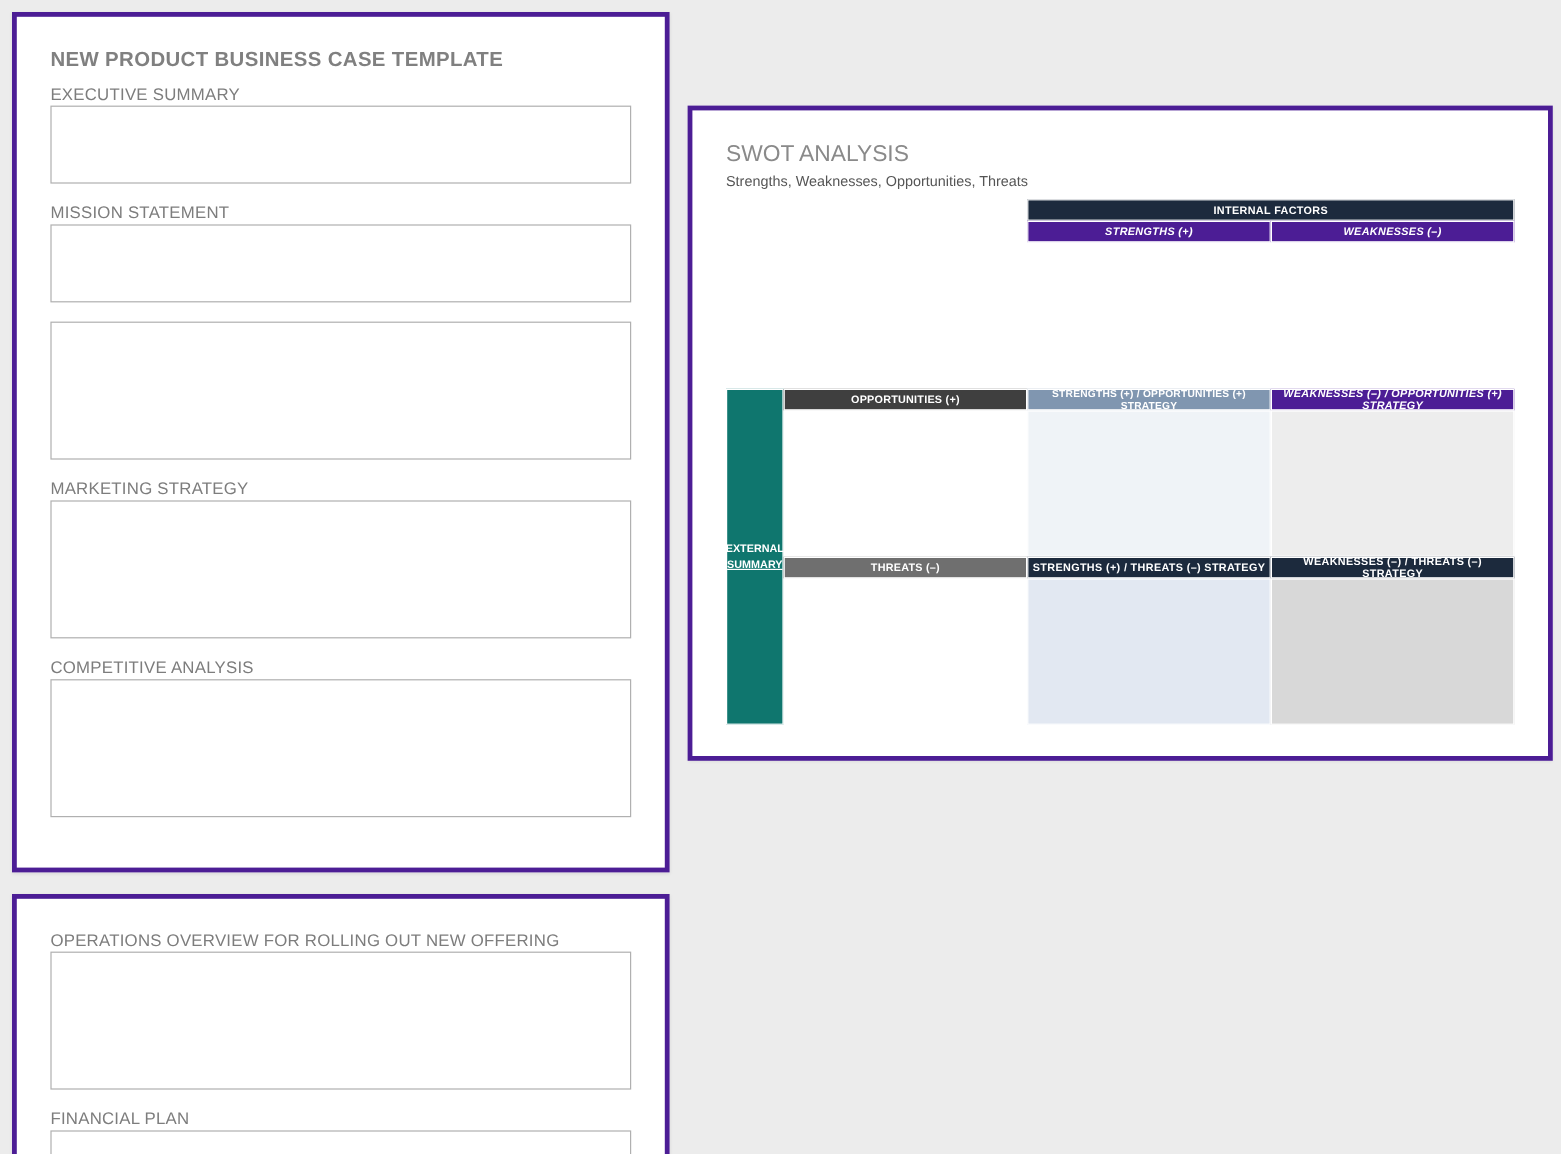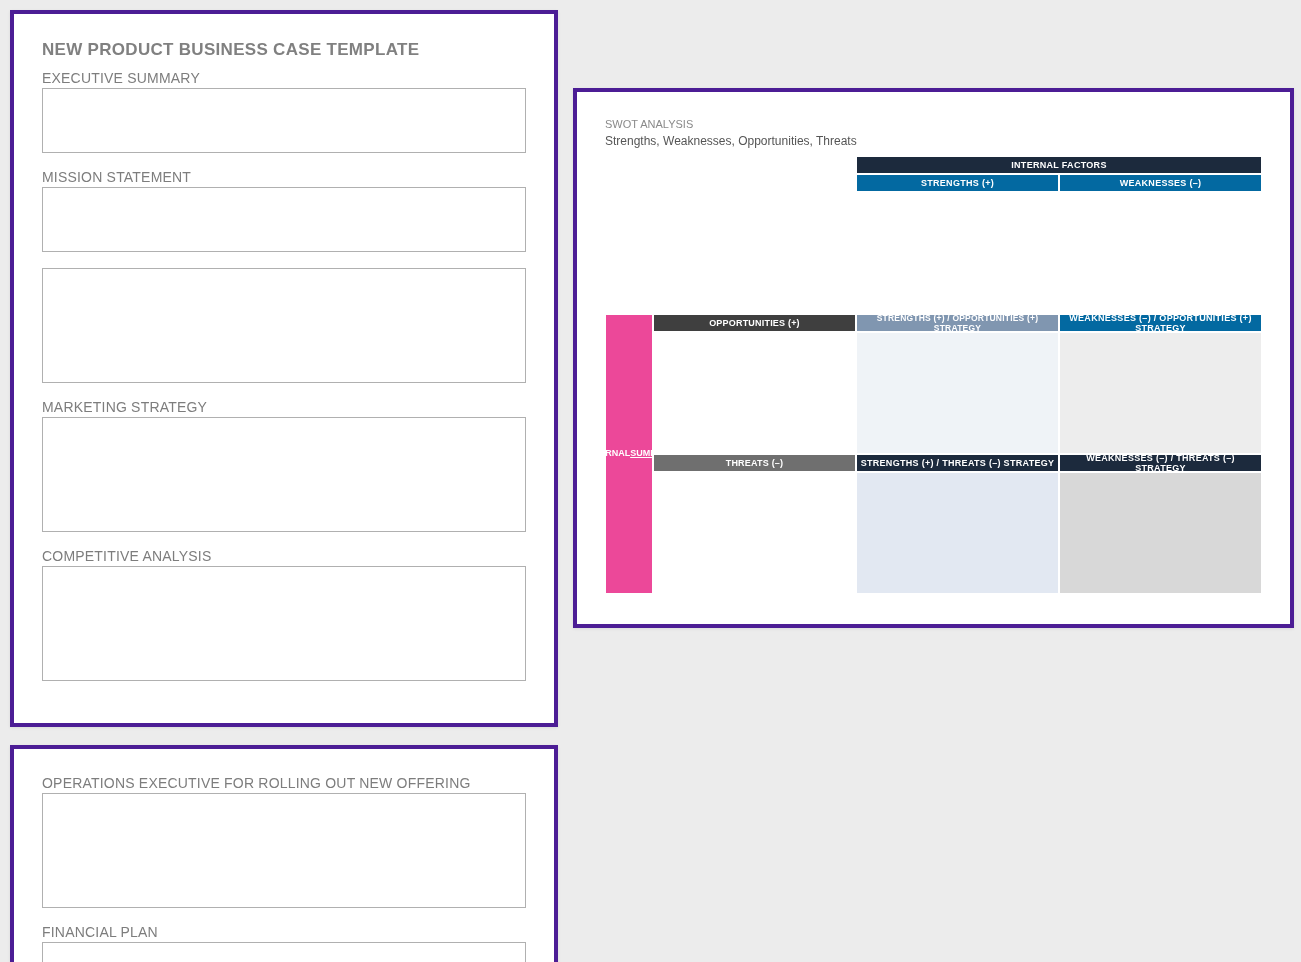--- a/index.html
+++ b/index.html
@@ -45,41 +45,41 @@
     border: 1px solid #b0b0b0;
     background: #ffffff;
     resize: none;
     font-family: inherit;
     font-size: 12px;
     padding: 4px;
     display: block;
   }
   .h-small { height: 65px; }
   .h-med   { height: 115px; }
-  .swot-title { font-size: 11px; color: #8a8a8a; margin-bottom: 4px; }
+  .swot-title { font-size: 19px; color: #8a8a8a; margin-bottom: 4px; }
   .swot-sub   { font-size: 12px; color: #555; margin-bottom: 8px; }
   .swot-grid {
     display: grid;
     grid-template-columns: 48px 203px 203px 203px;
     grid-template-rows: 18px 18px 122px 18px 122px 18px 122px;
     border-collapse: collapse;
     font-size: 10px;
   }
   .swot-grid > div {
     border: 0.5px solid #fff;
     display: flex;
     align-items: center;
     justify-content: center;
     text-align: center;
     padding: 1px 2px;
   }
   .hdr-dark   { background: #1c2a3d; color: #fff; font-weight: bold; font-size: 9px; letter-spacing: 0.3px; }
-  .hdr-slate  { background: #0369a1; color: #fff; font-weight: bold; font-size: 9px; letter-spacing: 0.3px; }
+  .hdr-slate  { background: #4c1d95; color: #fff; font-weight: bold; font-size: 9px; letter-spacing: 0.3px; font-style: italic; }
   .hdr-gray   { background: #3f3f3f; color: #fff; font-weight: bold; font-size: 9px; letter-spacing: 0.2px; }
-  .hdr-gray-v { background: #ec4899; color: #fff; font-weight: bold; font-size: 9px; writing-mode: horizontal-tb; flex-direction: row; line-height: 1.5; }
+  .hdr-gray-v { background: #0f766e; color: #fff; font-weight: bold; font-size: 9px; writing-mode: horizontal-tb; flex-direction: column; line-height: 1.5; }
   .hdr-gray-v .l2 { text-decoration: underline; }
   .hdr-midgray{ background: #6f6f6f; color: #fff; font-weight: bold; font-size: 9px; letter-spacing: 0.2px; }
   .hdr-steel  { background: #8096b0; color: #fff; font-weight: bold; font-size: 8.5px; letter-spacing: 0.2px; }
   .cell-white { background: #ffffff; border: 1px solid #d9d9d9; }
   .cell-lblue1{ background: #eff3f7; border: 1px solid #d9d9d9; }
   .cell-lgray1{ background: #ededed; border: 1px solid #d9d9d9; }
   .cell-lblue2{ background: #e2e8f2; border: 1px solid #d9d9d9; }
   .cell-lgray2{ background: #d8d8d8; border: 1px solid #d9d9d9; }
   .blank      { background: transparent; border: none !important; }
   textarea.cell-input { width: 100%; height: 100%; border: none; background: transparent; resize: none; font-family: inherit; font-size: 10px; padding: 2px; }
@@ -113,21 +113,21 @@
       </div>
 
       <div class="section">
         <div class="sec-label">COMPETITIVE ANALYSIS</div>
         <textarea class="box h-med" style=""></textarea>
       </div>
     </div>
 
     <div class="page p2">
       <div class="section">
-        <div class="sec-label">OPERATIONS EXECUTIVE FOR ROLLING OUT NEW OFFERING</div>
+        <div class="sec-label">OPERATIONS OVERVIEW FOR ROLLING OUT NEW OFFERING</div>
         <textarea class="box h-med" style=""></textarea>
       </div>
       <div class="section" style="margin-bottom:0;">
         <div class="sec-label">FINANCIAL PLAN</div>
         <textarea class="box" style="height: 30px;"></textarea>
       </div>
     </div>
   </div>
 
   <div class="right-col">

